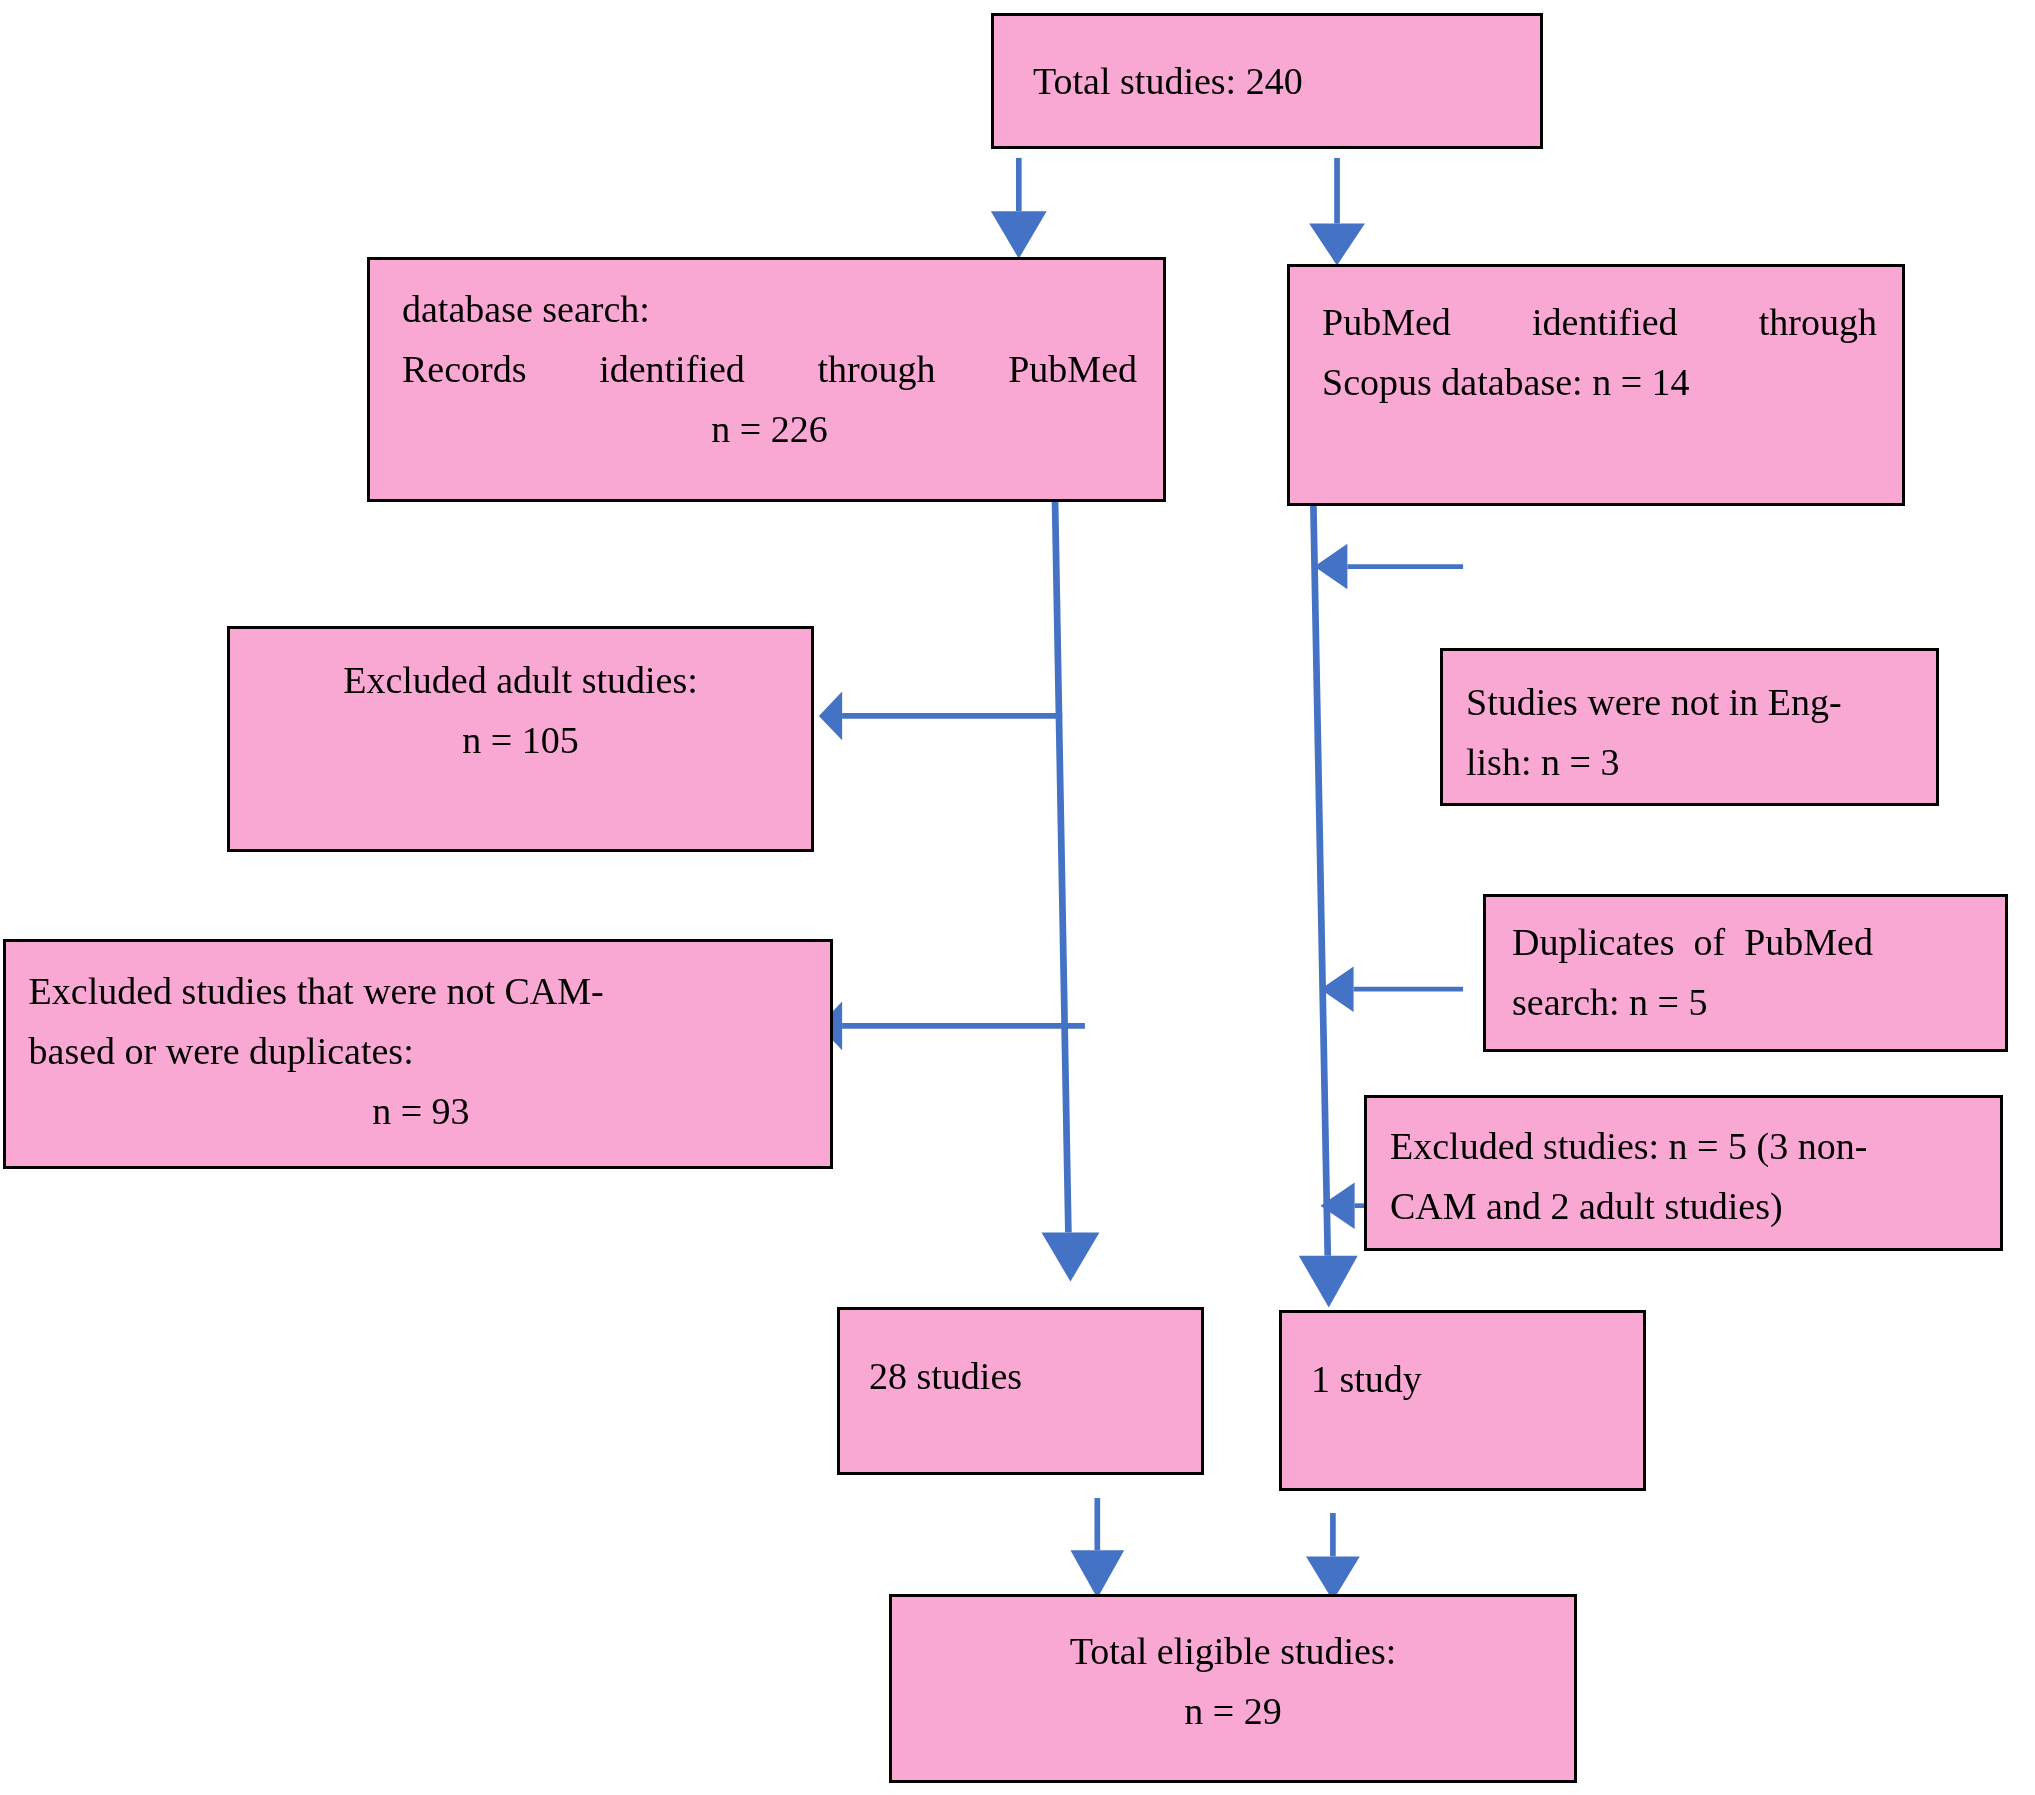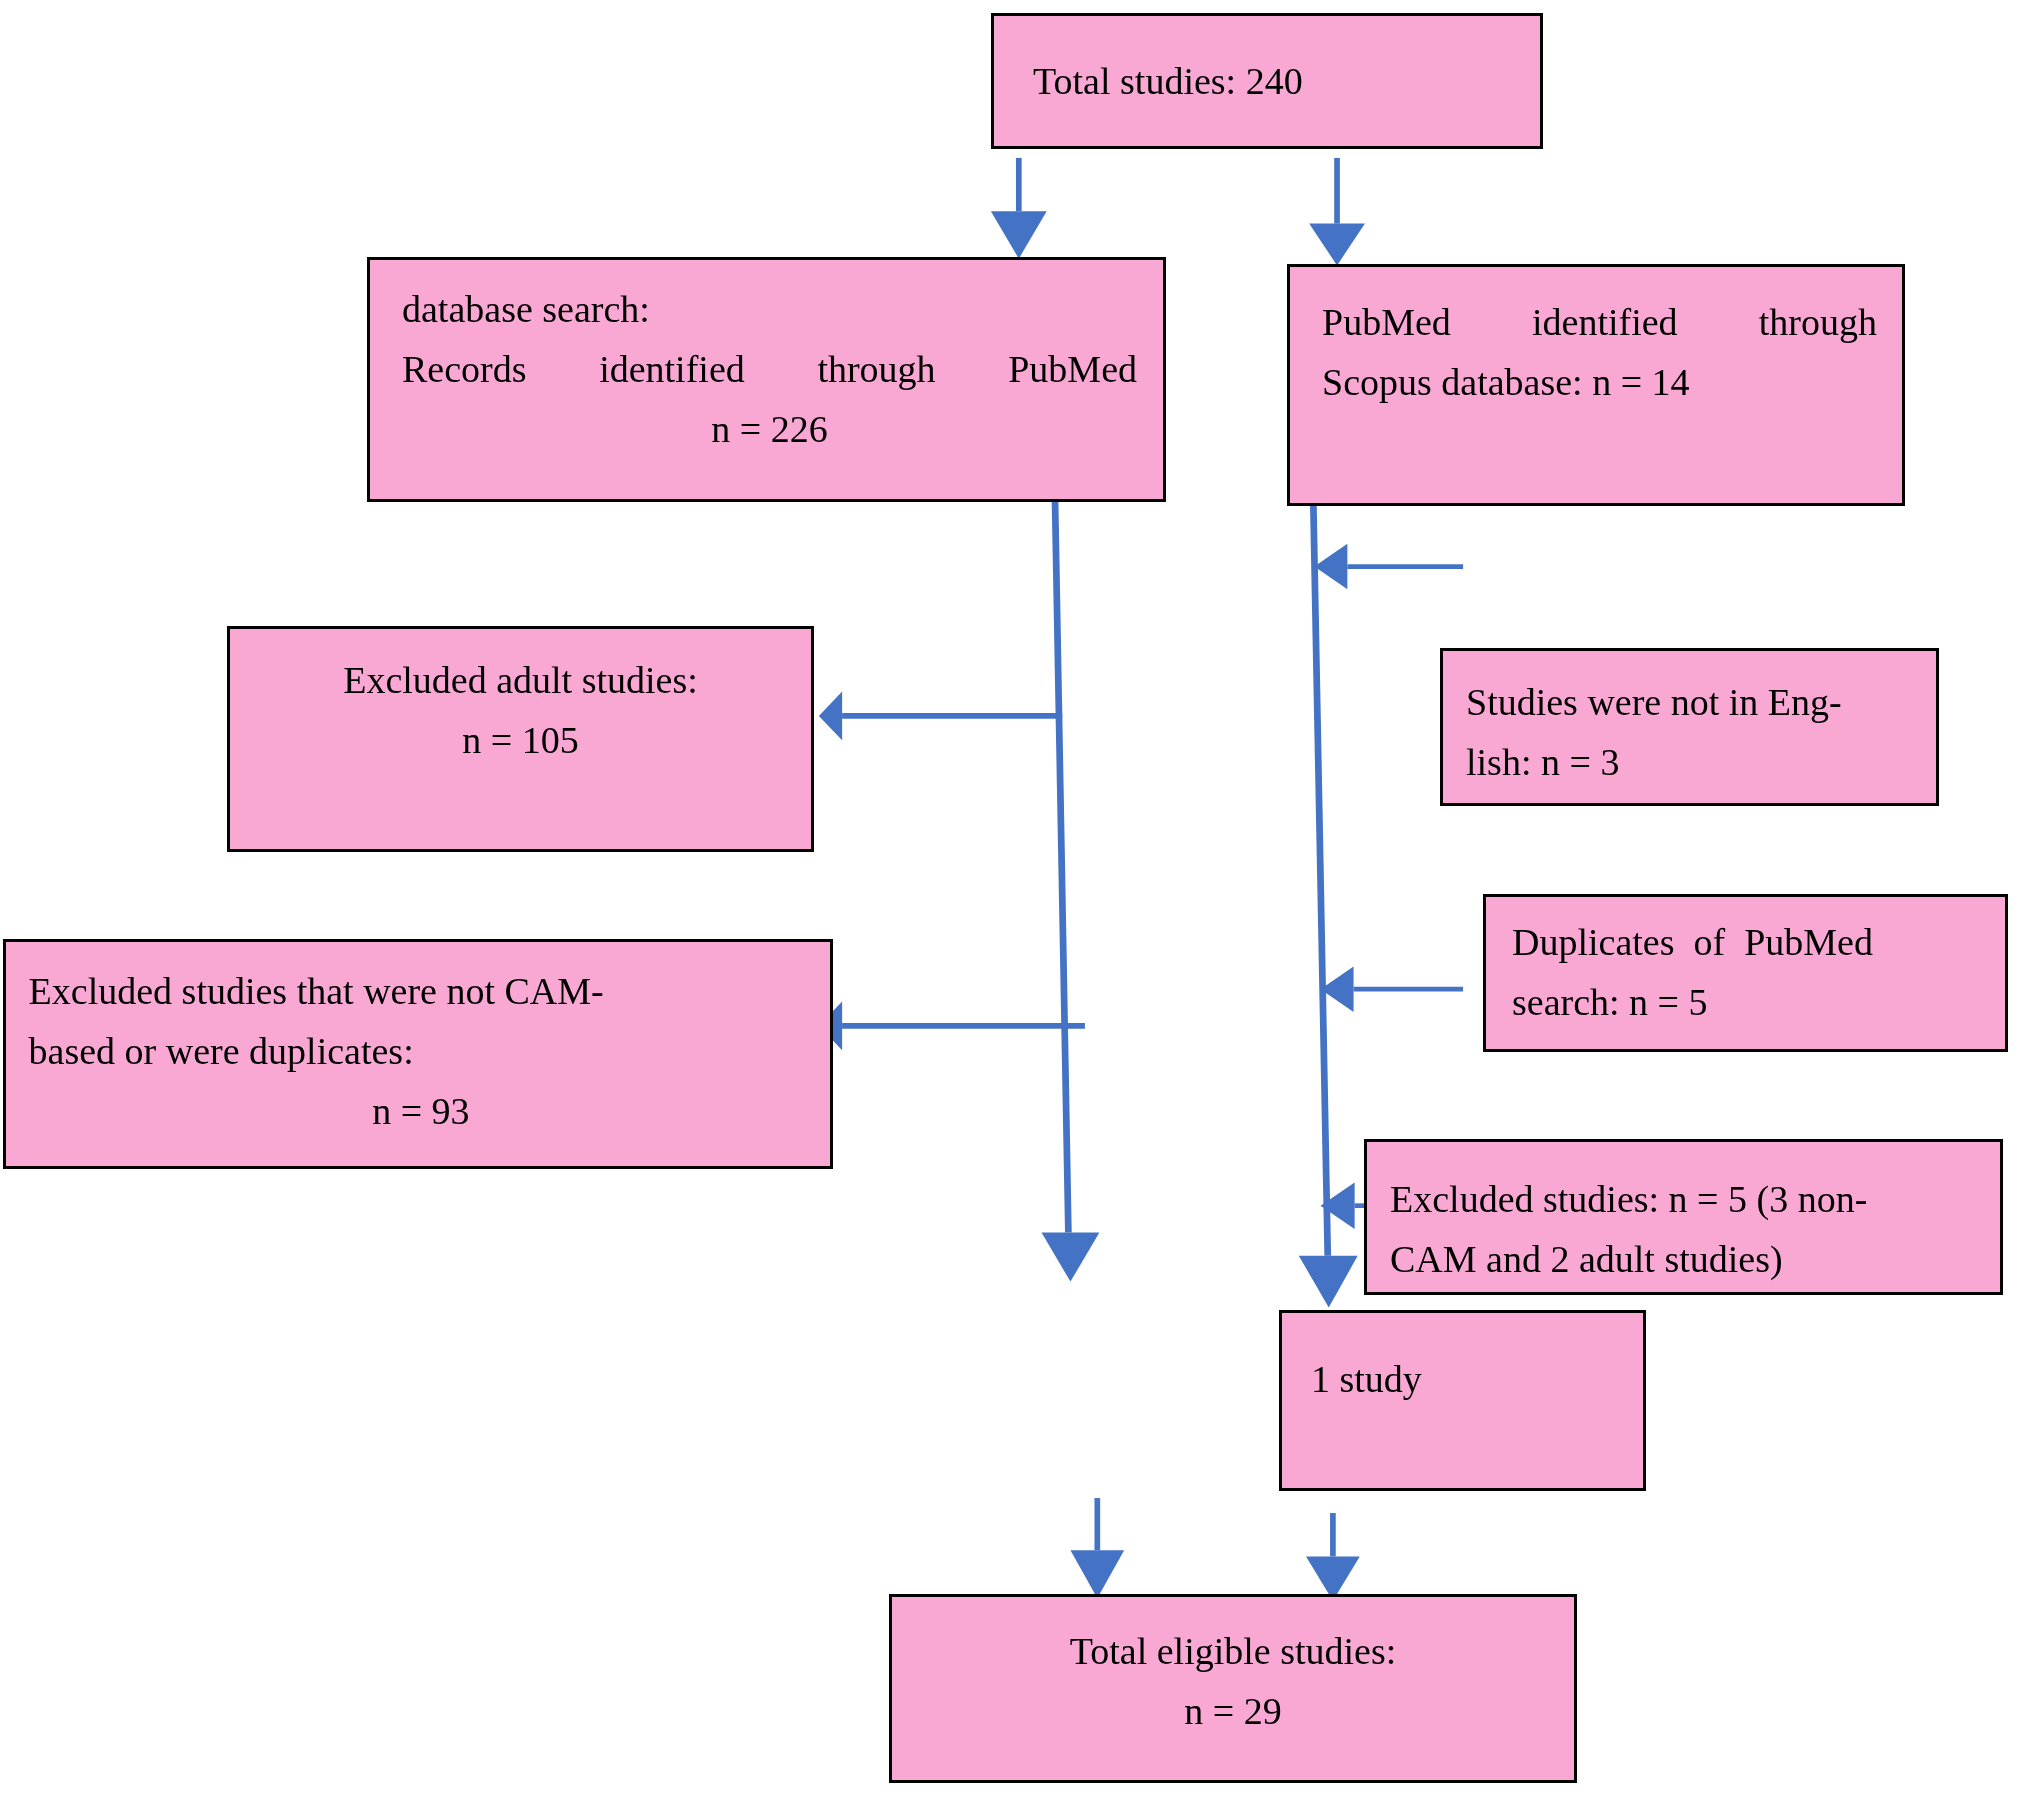--- a/index.html
+++ b/index.html
@@ -77,21 +77,21 @@
   #node-pubmed, #node-scopus, #node-excl-adult, #node-not-english,
   #node-excl-cam, #node-excl-five, #node-dup-pubmed, #node-total-elig {
     justify-content: flex-start;
   }
   #node-pubmed      { padding-top: 18.6px; }
   #node-scopus      { padding-top: 25px; }
   #node-excl-adult  { padding-top: 20.7px; }
   #node-not-english { padding-top: 20.7px; }
   #node-excl-cam    { padding-top: 18.6px; }
   #node-dup-pubmed  { padding-top: 14.5px; }
-  #node-excl-five   { padding-top: 27px; margin-top: 44px; }
+  #node-excl-five   { padding-top: 18px; }
   #node-total-elig  { padding-top: 24px; }
   #node-28-studies, #node-1-study { justify-content: flex-start; padding-top: 36px; }
 
   
   #connectors {
     position: absolute;
     left: 0; top: 0;
     width: 2035px;
     height: 1796px;
     z-index: 2;
@@ -195,20 +195,23 @@
   <div class="node" id="node-dup-pubmed">
     <div class="line left">Duplicates  of  PubMed</div>
     <div class="line left">search: n = 5</div>
   </div>
 
   <div class="node" id="node-excl-five">
     <div class="line left">Excluded studies: n = 5 (3 non-</div>
     <div class="line left">CAM and 2 adult studies)</div>
   </div>
 
+  <div class="node" id="node-28-studies">
+    <div class="line left">28 studies</div>
+  </div>
 
   <div class="node" id="node-1-study">
     <div class="line left">1 study</div>
   </div>
 
   <div class="node" id="node-total-elig">
     <div class="line center">Total eligible studies:</div>
     <div class="line center">n = 29</div>
   </div>
 

